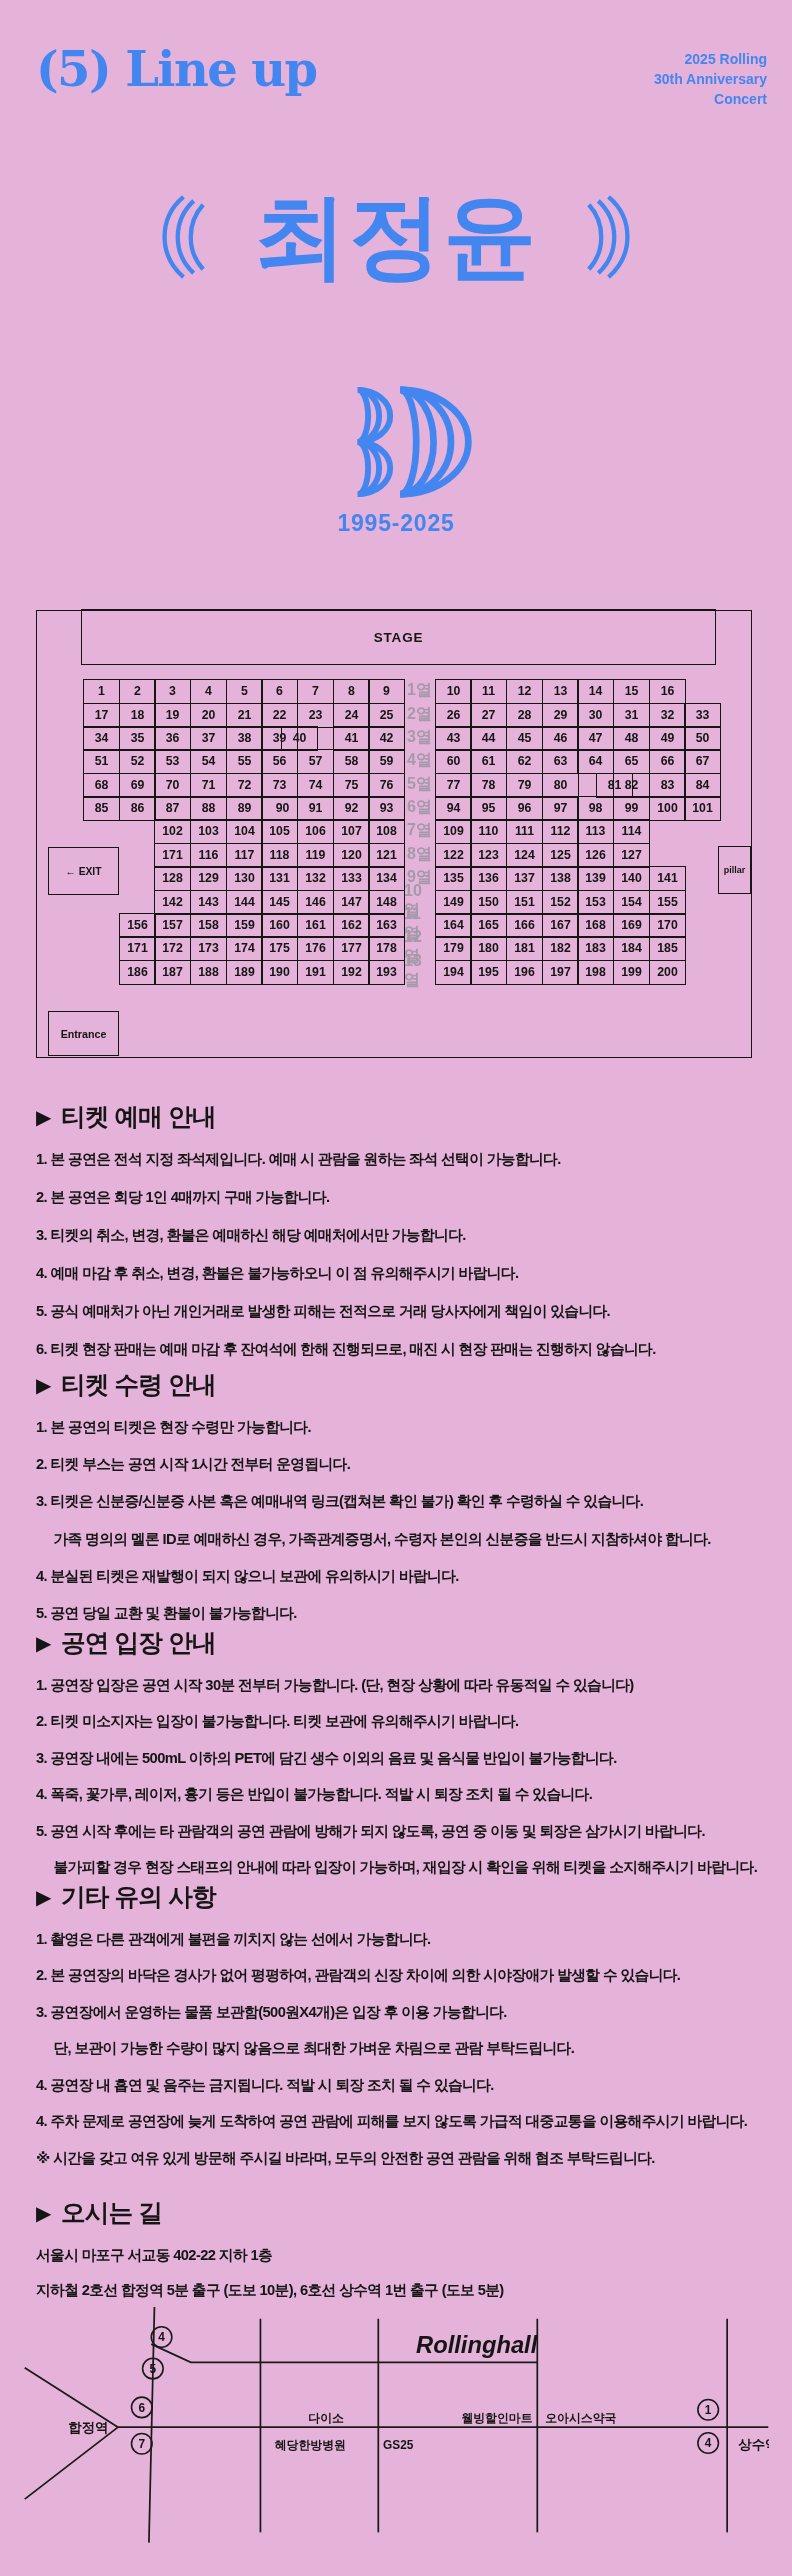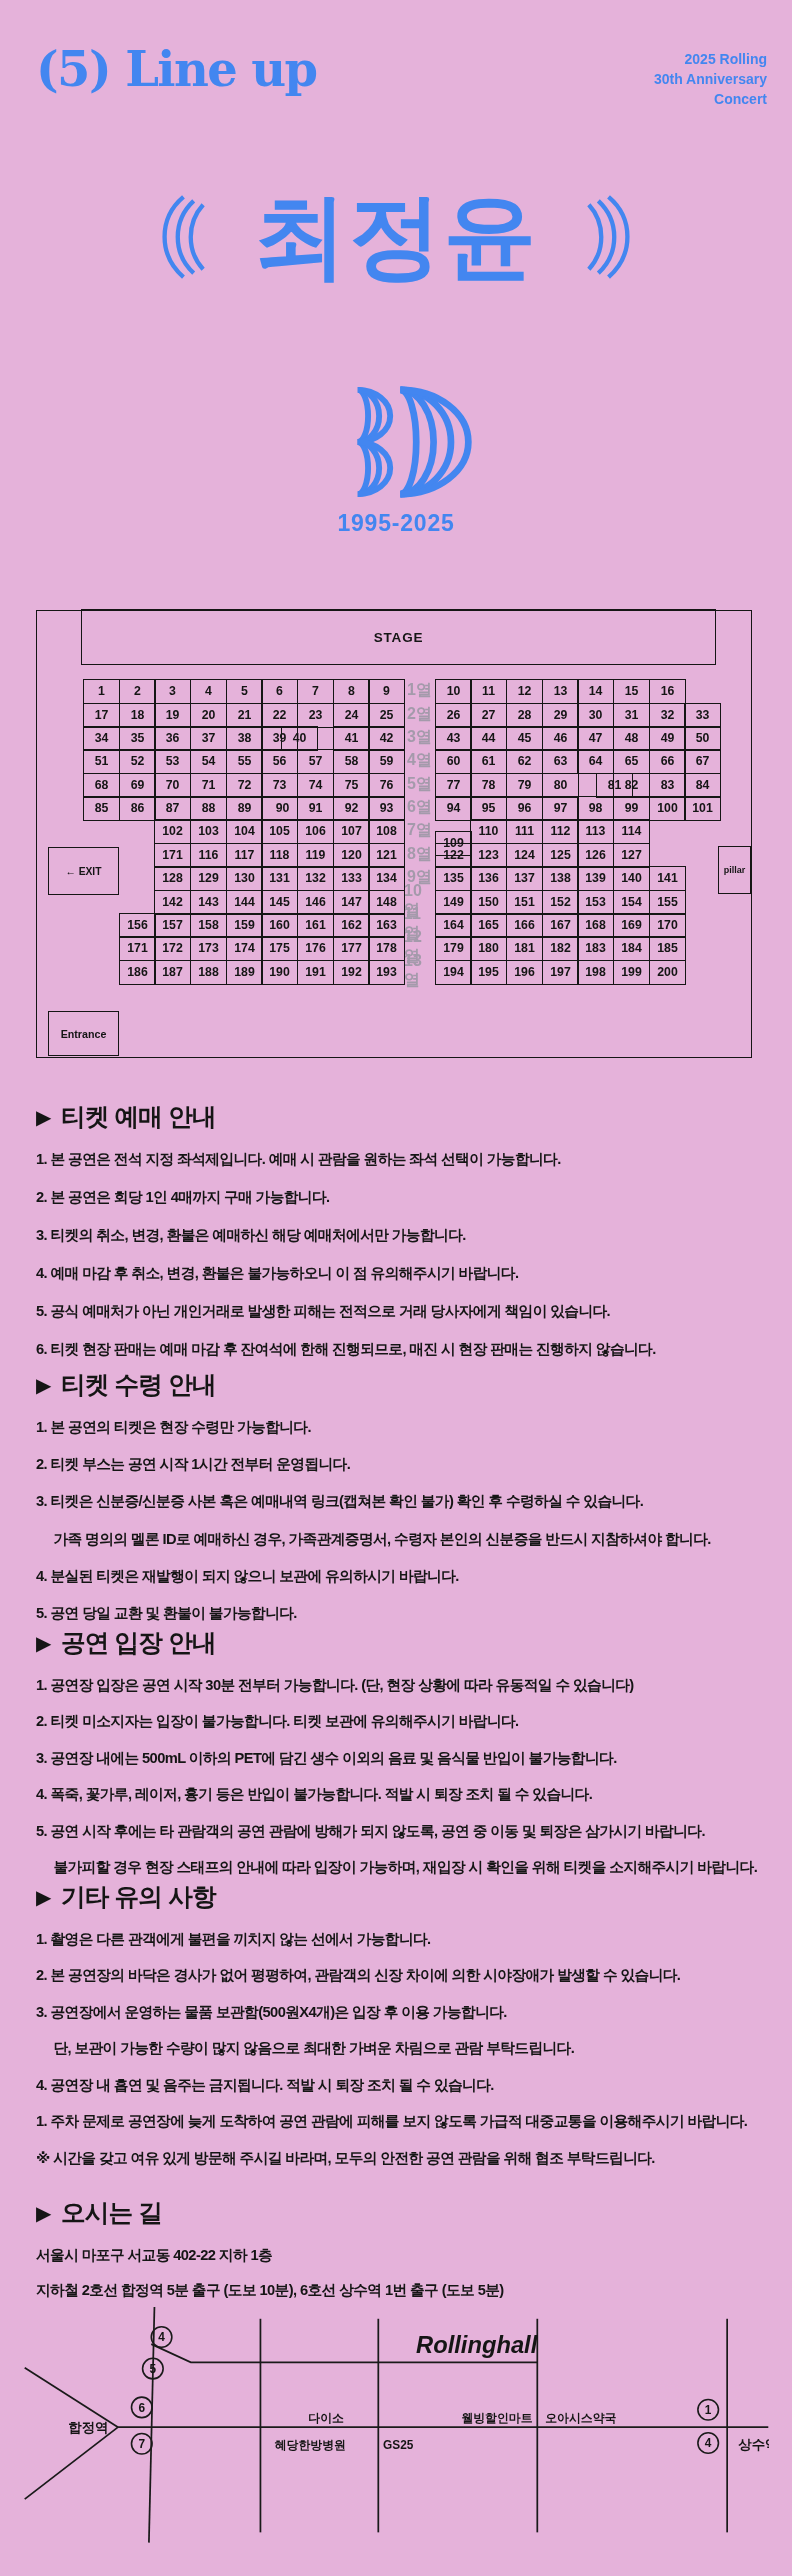--- a/index.html
+++ b/index.html
@@ -245,21 +245,21 @@
       <div class="seat" style="left: 612px; top: 185px;">100</div>
       <div class="seat" style="left: 647px; top: 185px;">101</div>
       <div class="row-label" style="left: 367px; top: 208px; width: 31px;">7열</div>
       <div class="seat" style="left: 117px; top: 208px;">102</div>
       <div class="seat" style="left: 153px; top: 208px;">103</div>
       <div class="seat" style="left: 189px; top: 208px;">104</div>
       <div class="seat" style="left: 224px; top: 208px;">105</div>
       <div class="seat" style="left: 260px; top: 208px;">106</div>
       <div class="seat" style="left: 296px; top: 208px;">107</div>
       <div class="seat" style="left: 331px; top: 208px;">108</div>
-      <div class="seat" style="left: 398px; top: 220px;">109</div>
+      <div class="seat" style="left: 398px; top: 208px;">109</div>
       <div class="seat" style="left: 433px; top: 208px;">110</div>
       <div class="seat" style="left: 469px; top: 208px;">111</div>
       <div class="seat" style="left: 505px; top: 208px;">112</div>
       <div class="seat" style="left: 540px; top: 208px;">113</div>
       <div class="seat" style="left: 576px; top: 208px;">114</div>
       <div class="row-label" style="left: 367px; top: 232px; width: 31px;">8열</div>
       <div class="seat" style="left: 117px; top: 232px;">171</div>
       <div class="seat" style="left: 153px; top: 232px;">116</div>
       <div class="seat" style="left: 189px; top: 232px;">117</div>
       <div class="seat" style="left: 224px; top: 232px;">118</div>
@@ -402,21 +402,21 @@
   <div class="sec-title">
     <span class="tri">▶</span>
     <span>기타 유의 사항</span>
   </div>
   <div class="sec-items">
       <div class="sec-item" style="top: 0px;">1. 촬영은 다른 관객에게 불편을 끼치지 않는 선에서 가능합니다.</div>
       <div class="sec-item" style="top: 36px;">2. 본 공연장의 바닥은 경사가 없어 평평하여, 관람객의 신장 차이에 의한 시야장애가 발생할 수 있습니다.</div>
       <div class="sec-item" style="top: 73px;">3. 공연장에서 운영하는 물품 보관함(500원X4개)은 입장 후 이용 가능합니다.</div>
       <div class="sec-item indent" style="top: 109px;">단, 보관이 가능한 수량이 많지 않음으로 최대한 가벼운 차림으로 관람 부탁드립니다.</div>
       <div class="sec-item" style="top: 146px;">4. 공연장 내 흡연 및 음주는 금지됩니다. 적발 시 퇴장 조치 될 수 있습니다.</div>
-      <div class="sec-item" style="top: 182px;">1. 주차 문제로 공연장에 늦게 도착하여 공연 관람에 피해를 보지 않도록 가급적 대중교통을 이용해주시기 바랍니다.</div>
+      <div class="sec-item" style="top: 182px;">4. 주차 문제로 공연장에 늦게 도착하여 공연 관람에 피해를 보지 않도록 가급적 대중교통을 이용해주시기 바랍니다.</div>
     </div>
 </div>
 
 <div class="footnote">※ 시간을 갖고 여유 있게 방문해 주시길 바라며, 모두의 안전한 공연 관람을 위해 협조 부탁드립니다.</div>
 
 <div class="section" style="top:2196px">
   <div class="sec-title">
     <span class="tri">▶</span>
     <span>오시는 길</span>
   </div>

